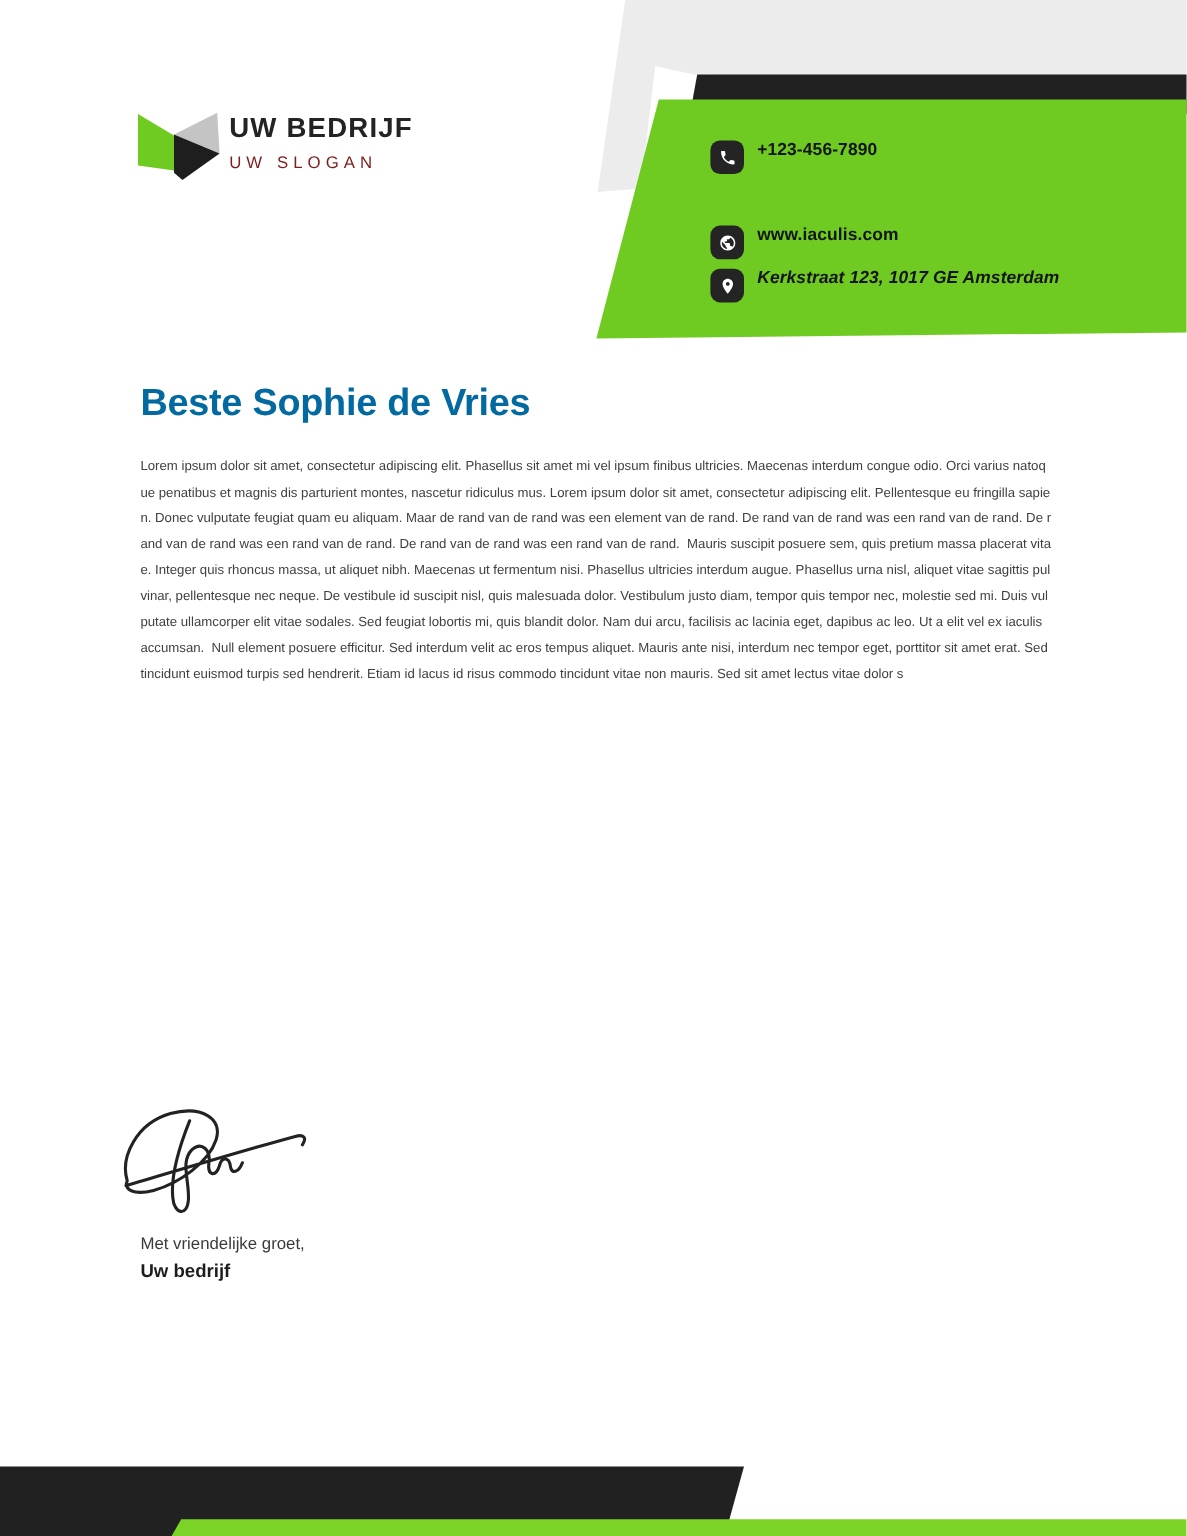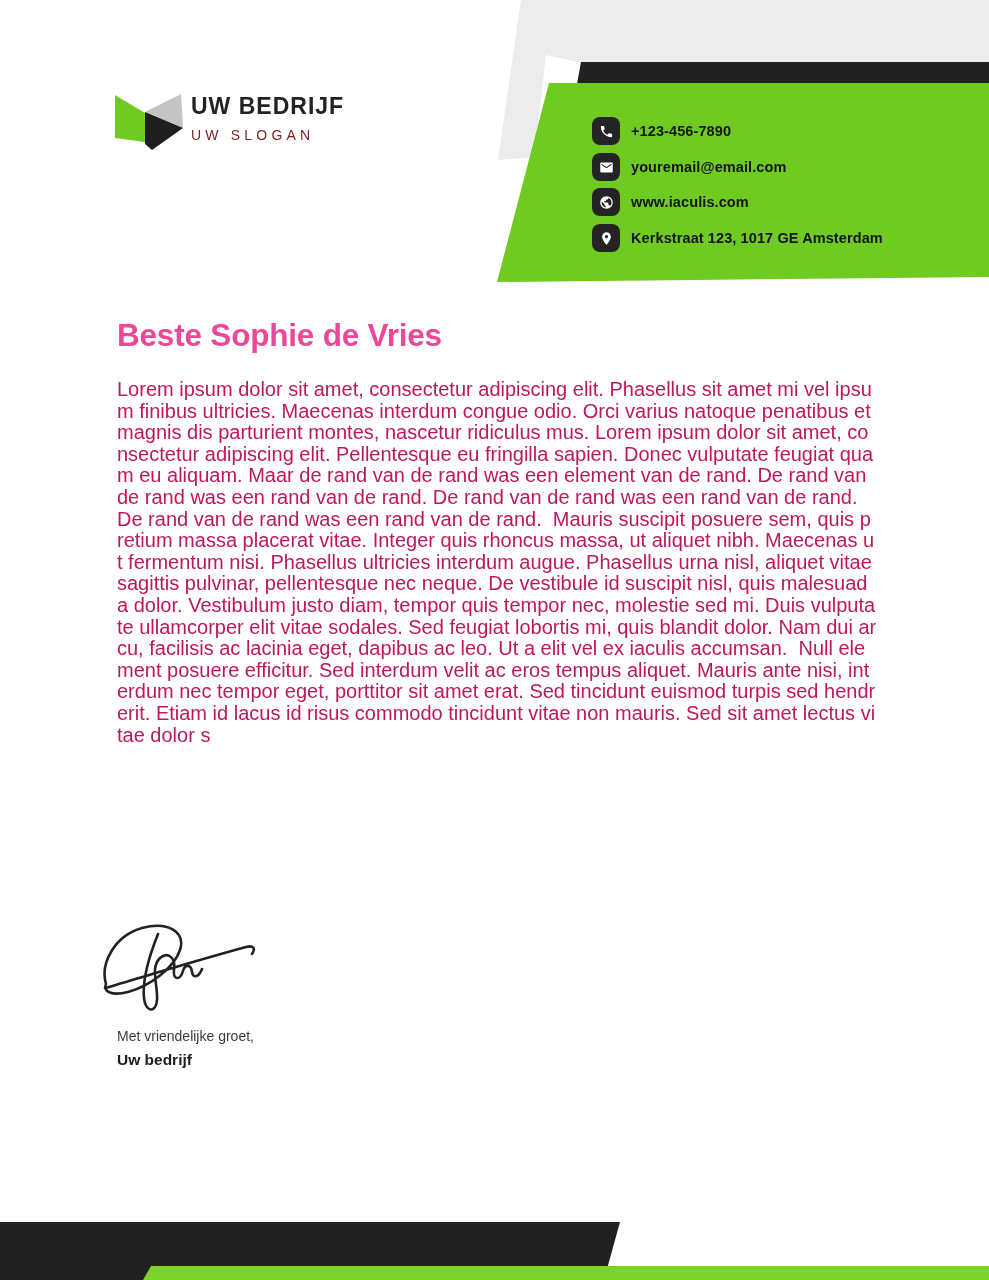--- a/index.html
+++ b/index.html
@@ -13,29 +13,28 @@
   }
   svg { display: block; }
 
   
   .header-shapes { position: absolute; top: 0; left: 0; }
   .contact-list { position: absolute; top: 0; left: 0; width: 989px; height: 300px; }
   .contact-row {
     position: absolute;
     left: 580px;
     display: flex;
-    align-items: center;
     gap: 11px;
     height: 28px;
     padding-left: 12px;
   }
   .contact-row.r0 { top: 117px; }
   .contact-row.r1 { top: 153px; }
   .contact-row.r2 { top: 188px; }
-  .contact-row.r3 { top: 224px; }
+  .contact-row.r3 { top: 224px; font-style: italic; }
   .contact-icon {
     width: 28px; height: 28px;
     border-radius: 8px;
     background: #242424;
     display: flex; align-items: center; justify-content: center;
     flex: 0 0 auto;
   }
   .contact-text {
     font-size: 14.5px;
     font-weight: 700;
@@ -62,30 +61,30 @@
     letter-spacing: 4.2px;
     white-space: nowrap;
   }
 
   
   .salutation {
     position: absolute;
     left: 117px; top: 317px;
     font-size: 31.5px;
     font-weight: 700;
-    color: #ec4899;
+    color: #0369a1;
     letter-spacing: -0.2px;
   }
   .body-text {
     position: absolute;
     left: 117px; top: 379px;
     width: 760px;
-    font-size: 20px;
+    font-size: 11px;
     line-height: 21.6px;
-    color: #be185d;
+    color: #404040;
     word-break: break-all;
     white-space: pre-wrap;
   }
 
   
   .signature { position: absolute; left: 98px; top: 920px; }
   .closing-block { position: absolute; left: 117px; top: 1025px; line-height: 23px; }
   .closing-text { font-size: 14px; color: #3a3a3a; }
   .signer-name  { font-size: 15.5px; font-weight: 700; color: #1d1d1d; }
 
@@ -107,28 +106,20 @@
 
     <div class="contact-row r0">
       <span class="contact-icon">
         <svg width="15" height="15" viewBox="0 0 24 24">
             <path fill="#ffffff" d="M6.62 10.79c1.44 2.83 3.76 5.14 6.59 6.59l2.2-2.2c.27-.27.67-.36 1.02-.24 1.12.37 2.33.57 3.57.57.55 0 1 .45 1 1V20c0 .55-.45 1-1 1-9.39 0-17-7.61-17-17 0-.55.45-1 1-1h3.5c.55 0 1 .45 1 1 0 1.25.2 2.45.57 3.57.11.35.03.74-.25 1.02l-2.2 2.2z"></path>
           </svg>
       </span>
       <span class="contact-text">+123-456-7890</span>
     </div>
 
-    <div class="contact-row r1">
-      <span class="contact-icon">
-        <svg width="15" height="15" viewBox="0 0 24 24">
-            <path fill="#ffffff" d="M20 4H4c-1.1 0-2 .9-2 2v12c0 1.1.9 2 2 2h16c1.1 0 2-.9 2-2V6c0-1.1-.9-2-2-2zm0 4l-8 5-8-5V6l8 5 8-5v2z"></path>
-          </svg>
-      </span>
-      <span class="contact-text">youremail@email.com</span>
-    </div>
 
     <div class="contact-row r2">
       <span class="contact-icon">
         <svg width="15" height="15" viewBox="0 0 24 24">
             <path fill="#ffffff" d="M12 2C6.48 2 2 6.48 2 12s4.48 10 10 10 10-4.48 10-10S17.52 2 12 2zm-1 17.93c-3.95-.49-7-3.85-7-7.93 0-.62.08-1.21.21-1.79L9 15v1c0 1.1.9 2 2 2v1.93zm6.9-2.54c-.26-.81-1-1.39-1.9-1.39h-1v-3c0-.55-.45-1-1-1H8v-2h2c.55 0 1-.45 1-1V7h2c1.1 0 2-.9 2-2v-.41c2.93 1.19 5 4.06 5 7.41 0 2.08-.8 3.97-2.1 5.39z"></path>
           </svg>
       </span>
       <span class="contact-text">www.iaculis.com</span>
     </div>
 

